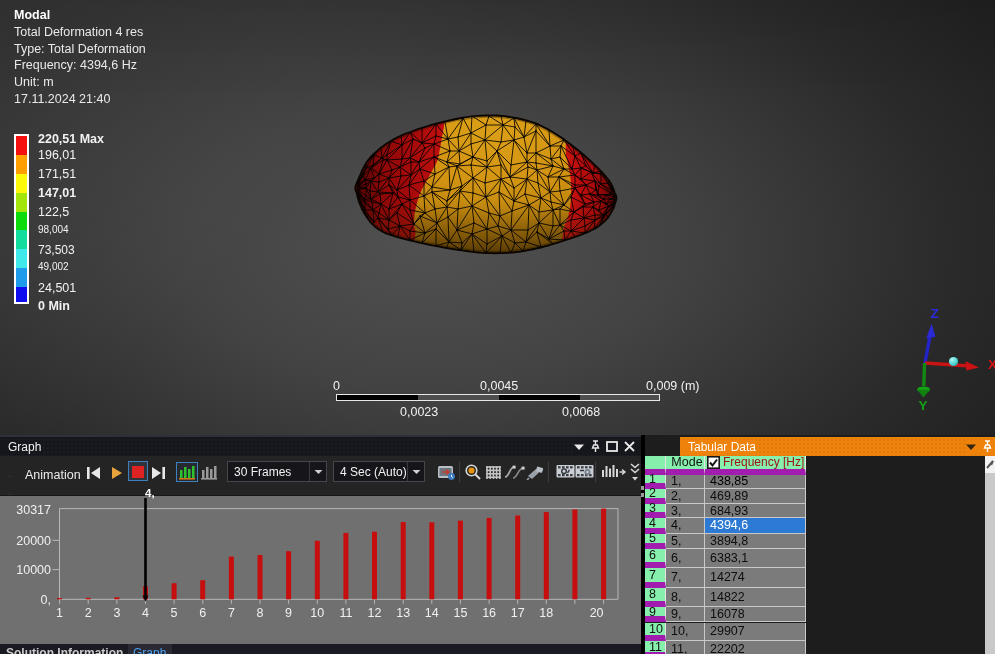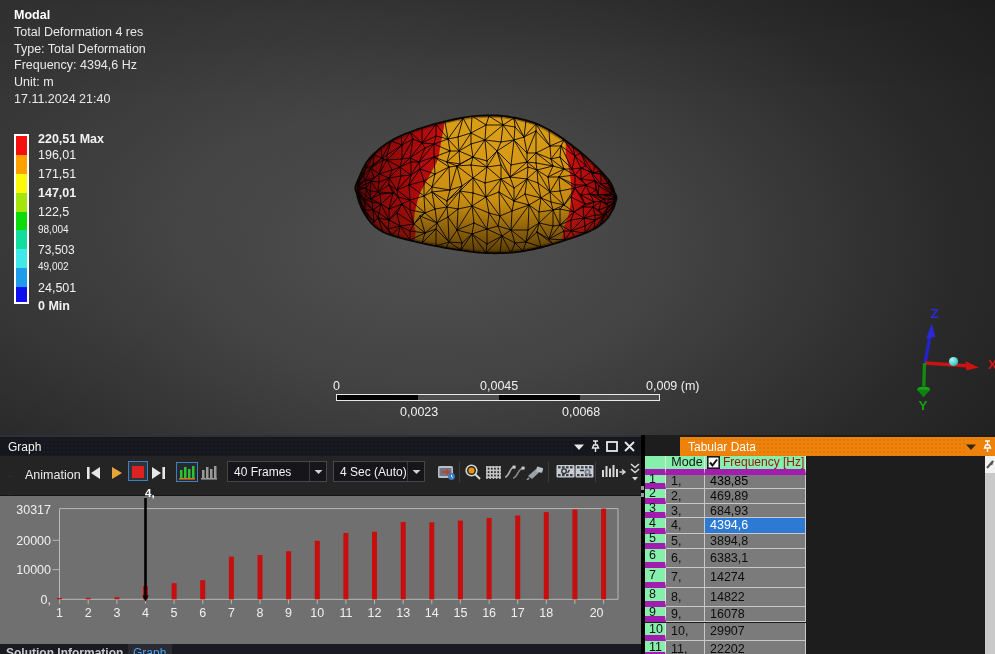--- a/index.html
+++ b/index.html
@@ -154,21 +154,21 @@
           <rect x="1" y="14" width="16" height="1.6" fill="#d07818"></rect>
         </svg></span></span>
 <span style="position:absolute;left:200px;top:8px"><svg width="18" height="17" viewBox="0 0 18 17">
         <rect x="2" y="6" width="2.5" height="8" fill="#9a9a9a"></rect>
         <rect x="6" y="3" width="2.5" height="11" fill="#9a9a9a"></rect>
         <rect x="10" y="5" width="2.5" height="9" fill="#9a9a9a"></rect>
         <rect x="14" y="2" width="2.5" height="12" fill="#9a9a9a"></rect>
         <rect x="1" y="14" width="16" height="1.6" fill="#9a9a9a"></rect>
       </svg></span>
 <span style="position:absolute;left:227px;top:5px"><span style="display:inline-flex;align-items:center;width:100px;height:21px;background:#15151a;border:1px solid #46464c">
-<span style="flex:1;padding-left:6px;font-size:12px;color:#f2f2f2;white-space:nowrap">40 Frames</span>
+<span style="flex:1;padding-left:6px;font-size:12px;color:#f2f2f2;white-space:nowrap">30 Frames</span>
 <span style="width:17px;height:100%;border-left:1px solid #3a3a40;display:inline-flex;align-items:center;justify-content:center">
           <svg width="9" height="6" viewBox="0 0 9 6">
             <path d="M0.5,1L4.5,5L8.5,1z" fill="#cfcfcf"></path>
           </svg>
         </span>
       </span></span>
 <span style="position:absolute;left:333px;top:5px"><span style="display:inline-flex;align-items:center;width:92px;height:21px;background:#15151a;border:1px solid #46464c">
 <span style="flex:1;padding-left:6px;font-size:12px;color:#f2f2f2;white-space:nowrap">4 Sec (Auto)</span>
 <span style="width:17px;height:100%;border-left:1px solid #3a3a40;display:inline-flex;align-items:center;justify-content:center">
           <svg width="9" height="6" viewBox="0 0 9 6">

